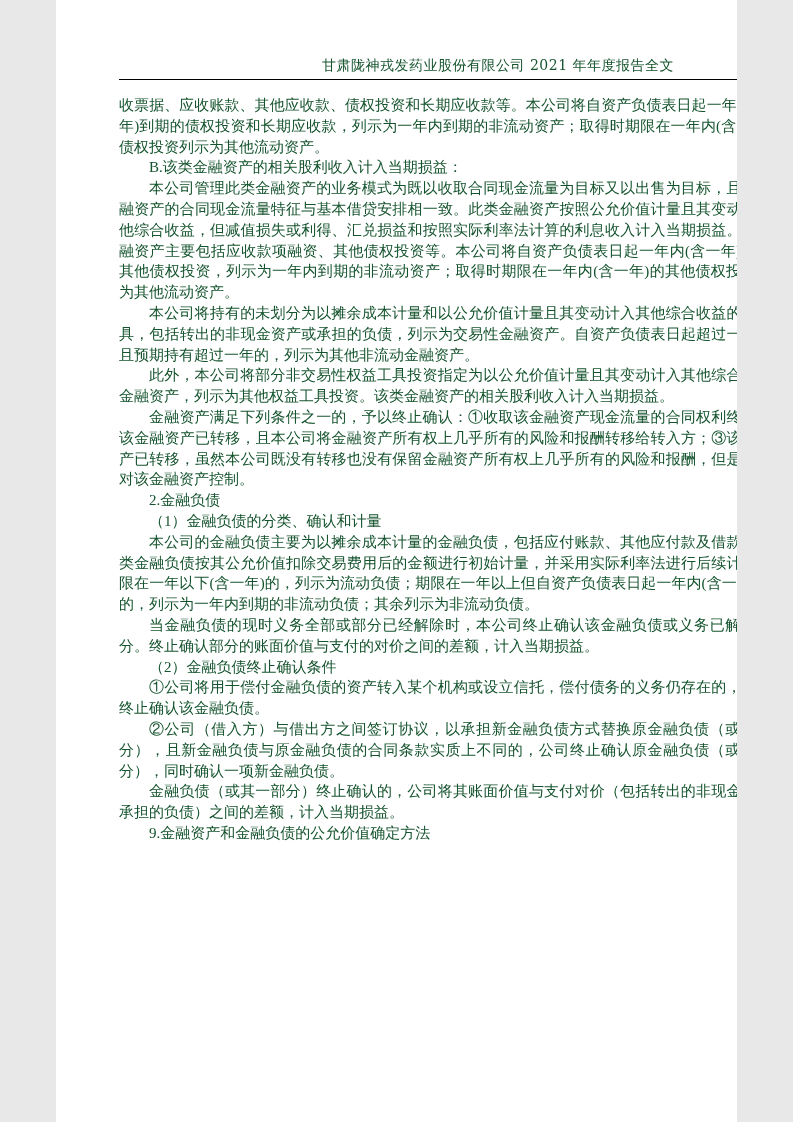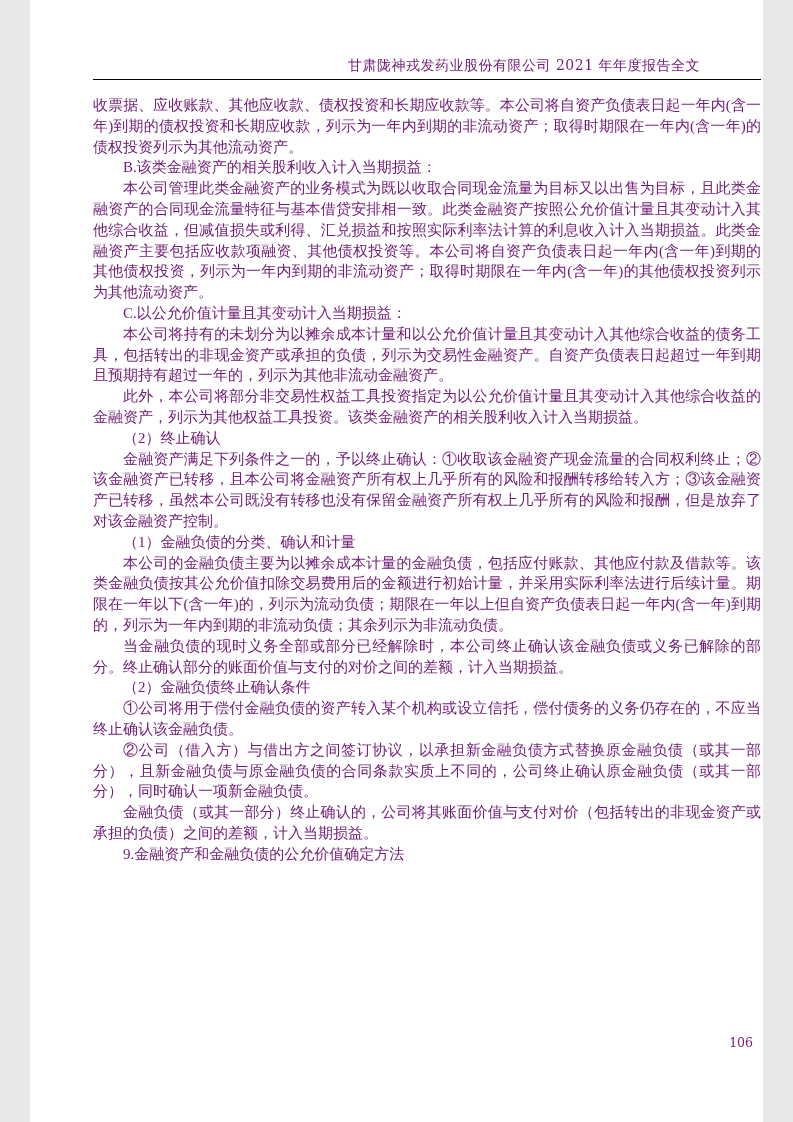--- a/index.html
+++ b/index.html
@@ -1,23 +1,23 @@
 <!DOCTYPE html>
 <html lang="zh"><head>
 <meta charset="utf-8">
 <style>
   html, body { margin: 0; padding: 0; background: #e8e8e8; }
   .page {
     position: relative;
-    width: 733px;
+    width: 681px;
     height: 1122px;
     margin: 0 auto;
     background: #ffffff;
     font-family: "DejaVu Serif", "Liberation Serif", serif;
-    color: #701a75;
+    color: #14532d;
     overflow: hidden;
   }
   .page-header {
     position: absolute;
     top: 56px;
     left: 63px;
     right: 63px;
     text-align: right;
     font-size: 14px;
     line-height: 18px;
@@ -66,25 +66,24 @@
   <div class="page-header">
     <span>甘肃陇神戎发药业股份有限公司 2021 年年度报告全文</span>
   </div>
 
   <hr class="header-rule">
 
   <div class="doc-body">
       <p>收票据、应收账款、其他应收款、债权投资和长期应收款等。本公司将自资产负债表日起一年内(含一年)到期的债权投资和长期应收款，列示为一年内到期的非流动资产；取得时期限在一年内(含一年)的债权投资列示为其他流动资产。</p>
       <p class="indent">B.该类金融资产的相关股利收入计入当期损益：</p>
       <p class="indent">本公司管理此类金融资产的业务模式为既以收取合同现金流量为目标又以出售为目标，且此类金融资产的合同现金流量特征与基本借贷安排相一致。此类金融资产按照公允价值计量且其变动计入其他综合收益，但减值损失或利得、汇兑损益和按照实际利率法计算的利息收入计入当期损益。此类金融资产主要包括应收款项融资、其他债权投资等。本公司将自资产负债表日起一年内(含一年)到期的其他债权投资，列示为一年内到期的非流动资产；取得时期限在一年内(含一年)的其他债权投资列示为其他流动资产。</p>
-      <p class="indent">C.以公允价值计量且其变动计入当期损益：</p>
       <p class="indent">本公司将持有的未划分为以摊余成本计量和以公允价值计量且其变动计入其他综合收益的债务工具，包括转出的非现金资产或承担的负债，列示为交易性金融资产。自资产负债表日起超过一年到期且预期持有超过一年的，列示为其他非流动金融资产。</p>
       <p class="indent">此外，本公司将部分非交易性权益工具投资指定为以公允价值计量且其变动计入其他综合收益的金融资产，列示为其他权益工具投资。该类金融资产的相关股利收入计入当期损益。</p>
-      <p class="indent">（2）终止确认</p>
       <p class="indent">金融资产满足下列条件之一的，予以终止确认：①收取该金融资产现金流量的合同权利终止；②该金融资产已转移，且本公司将金融资产所有权上几乎所有的风险和报酬转移给转入方；③该金融资产已转移，虽然本公司既没有转移也没有保留金融资产所有权上几乎所有的风险和报酬，但是放弃了对该金融资产控制。</p>
+      <p class="indent">2.金融负债</p>
       <p class="indent">（1）金融负债的分类、确认和计量</p>
       <p class="indent">本公司的金融负债主要为以摊余成本计量的金融负债，包括应付账款、其他应付款及借款等。该类金融负债按其公允价值扣除交易费用后的金额进行初始计量，并采用实际利率法进行后续计量。期限在一年以下(含一年)的，列示为流动负债；期限在一年以上但自资产负债表日起一年内(含一年)到期的，列示为一年内到期的非流动负债；其余列示为非流动负债。</p>
       <p class="indent">当金融负债的现时义务全部或部分已经解除时，本公司终止确认该金融负债或义务已解除的部分。终止确认部分的账面价值与支付的对价之间的差额，计入当期损益。</p>
       <p class="indent">（2）金融负债终止确认条件</p>
       <p class="indent">①公司将用于偿付金融负债的资产转入某个机构或设立信托，偿付债务的义务仍存在的，不应当终止确认该金融负债。</p>
       <p class="indent">②公司（借入方）与借出方之间签订协议，以承担新金融负债方式替换原金融负债（或其一部分），且新金融负债与原金融负债的合同条款实质上不同的，公司终止确认原金融负债（或其一部分），同时确认一项新金融负债。</p>
       <p class="indent">金融负债（或其一部分）终止确认的，公司将其账面价值与支付对价（包括转出的非现金资产或承担的负债）之间的差额，计入当期损益。</p>
       <p class="indent">9.金融资产和金融负债的公允价值确定方法</p>
     </div>
 

